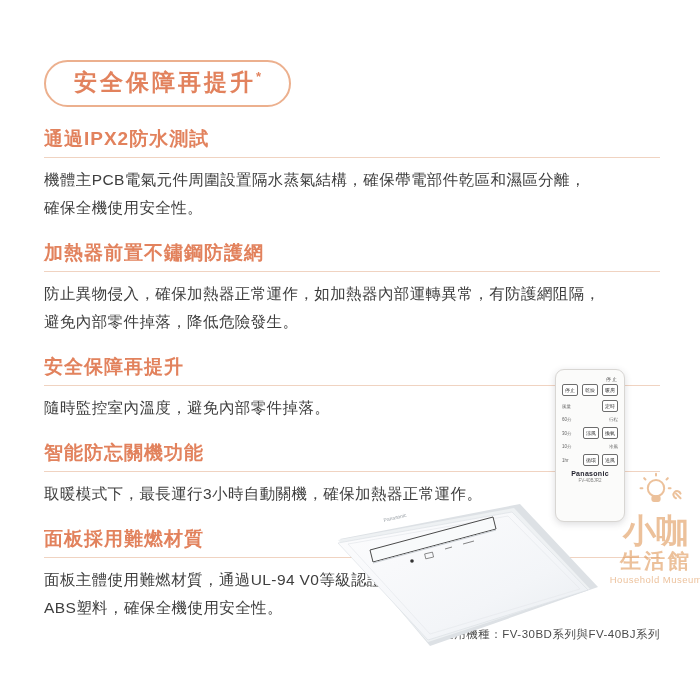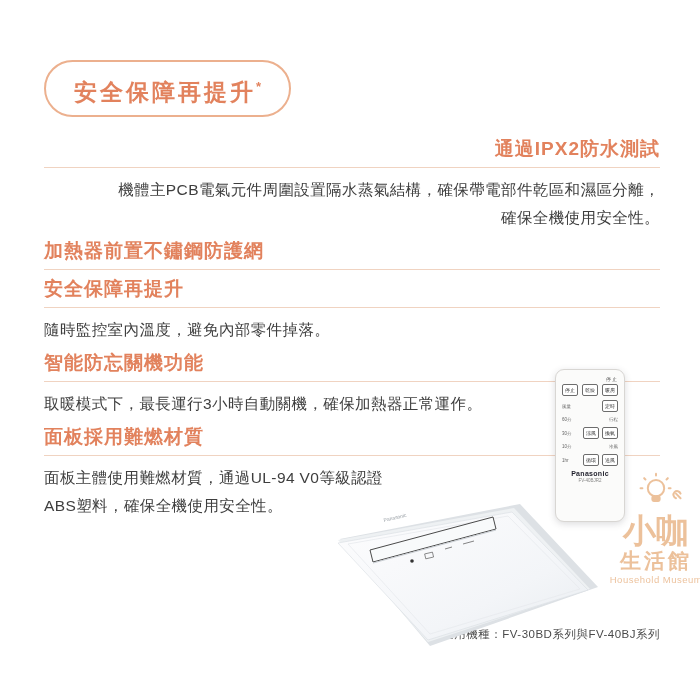--- a/index.html
+++ b/index.html
@@ -1,25 +1,25 @@
 <!DOCTYPE html>
 <html><head>
 <meta charset="utf-8">
 <style>
   html,body{margin:0;padding:0;}
   body{background:#ffffff;font-family:"Liberation Sans","DejaVu Sans",sans-serif;}
   .page{position:relative;width:700px;height:700px;background:#ffffff;overflow:hidden;margin:0 auto;}
   .content{position:absolute;left:44px;top:60px;right:40px;z-index:1;}
 
   .badge{display:inline-block;border:2px solid #ecb08e;border-radius:999px;
-         padding:15px 28px 7px;color:#e2825d;font-size:23px;font-weight:bold;letter-spacing:3px;}
+         padding:5px 28px 7px;color:#e2825d;font-size:23px;font-weight:bold;letter-spacing:3px;}
   .badge sup{font-size:13px;letter-spacing:0;}
 
-  .section{margin-top:8px;}
-  .section.first{margin-top:21px;text-align:right;}
+  .section{margin-top:20px;}
+  .section.first{margin-top:21px;}
   .section h2{margin:0;font-size:19px;line-height:22px;color:#e2825d;font-weight:bold;
               letter-spacing:1px;padding-bottom:7px;border-bottom:1px solid #f0d3c1;}
   .section p{margin:8px 0 0;font-size:15.5px;line-height:28px;color:#3e3e3e;
              letter-spacing:0.4px;white-space:pre-line;}
 
   .footnote{position:absolute;right:40px;top:627px;font-size:11.5px;color:#4a4a4a;
             letter-spacing:0.5px;z-index:1;}
 
   
   .ceiling{position:absolute;left:300px;top:430px;width:390px;height:250px;z-index:2;}
@@ -57,20 +57,22 @@
     <div class="badge"><span>安全保障再提升</span><sup>*</sup></div>
 
     <div class="section first">
       <h2>通過IPX2防水測試</h2>
       <p>機體主PCB電氣元件周圍設置隔水蒸氣結構，確保帶電部件乾區和濕區分離，
 確保全機使用安全性。</p>
     </div>
 
     <div class="section">
       <h2>加熱器前置不鏽鋼防護網</h2>
+      <p>防止異物侵入，確保加熱器正常運作，如加熱器內部運轉異常，有防護網阻隔，
+避免內部零件掉落，降低危險發生。</p>
     </div>
 
     <div class="section">
       <h2>安全保障再提升</h2>
       <p>隨時監控室內溫度，避免內部零件掉落。</p>
     </div>
 
     <div class="section">
       <h2>智能防忘關機功能</h2>
       <p>取暖模式下，最長運行3小時自動關機，確保加熱器正常運作。</p>

